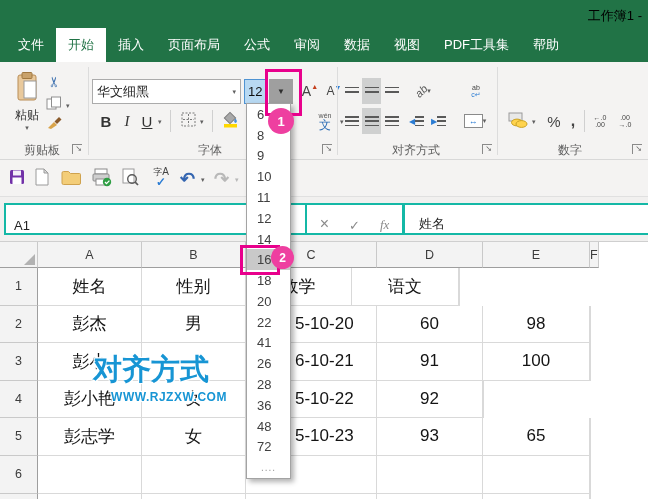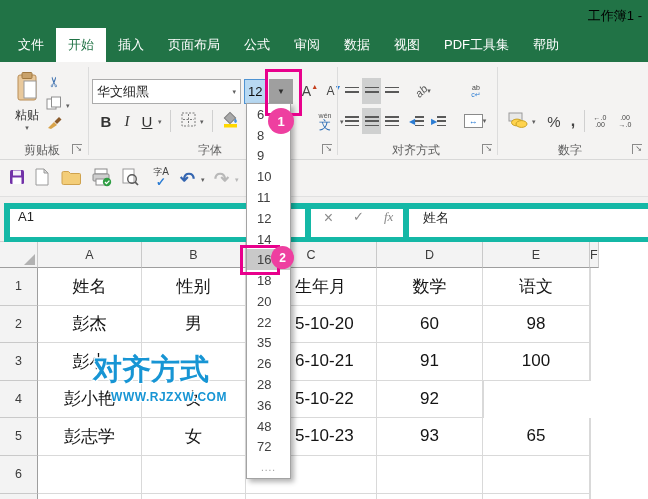--- a/index.html
+++ b/index.html
@@ -32,21 +32,21 @@
   .bluearrow{color:#2b7cd3;}
 
   
   #qat{left:0;top:160px;width:648px;height:37px;background:#f4f3f2;border-bottom:1px solid #e0e0e0;}
   #qat .abs{display:flex;align-items:center;justify-content:flex-start;}
   .undoglyph{font-size:18px;font-weight:bold;color:#3465b0;}
   .redoglyph{font-size:18px;font-weight:bold;color:#b8b8b8;}
 
   
   #fbar{left:0;top:197px;width:648px;height:45px;background:#f1f0ef;border-bottom:1px solid #cfcfcf;}
-  .field{position:absolute;top:6px;height:28px;background:#fff;border:6px solid #14b8a6;font-size:13px;color:#222;display:flex;align-items:flex-start;}
+  .field{position:absolute;top:6px;height:28px;background:#fff;border:2px solid #14b8a6;font-size:13px;color:#222;display:flex;align-items:flex-end;}
   #fx-strip span{margin:0 10px;color:#8a8a8a;}
 
   
   #grid{left:0;top:242px;width:648px;height:257px;background:#fff;overflow:hidden;}
   .grow{display:flex;}
   .gc{box-sizing:border-box;flex:none;display:flex;align-items:center;justify-content:center;overflow:hidden;}
   .hcell{background:#f3f3f3;border-right:1px solid #c9c9c9;border-bottom:1px solid #9e9e9e;font-size:12.5px;color:#3c3c3c;position:relative;}
   .rhdr{background:#f3f3f3;border-right:1px solid #9e9e9e;border-bottom:1px solid #c9c9c9;font-size:12.5px;color:#3c3c3c;}
   .cell{border-right:1px solid #d9d9d9;border-bottom:1px solid #d9d9d9;font-size:17px;color:#141414;}
   .colC{justify-content:flex-start;padding-left:49px;}
@@ -320,21 +320,20 @@
         <div class="gc hcell" style="width: 104px;">B</div>
         <div class="gc hcell" style="width: 131px;">C</div>
         <div class="gc hcell" style="width: 106px;">D</div>
         <div class="gc hcell" style="width: 107px;">E</div>
         <div class="gc hcell">F</div>
       </div>
       <div class="grow" style="height: 37.5px;">
         <div class="gc rhdr" style="width: 38px;">1</div>
         <div class="gc cell" style="width: 104px;">姓名</div>
         <div class="gc cell" style="width: 104px;">性别</div>
-        <div class="gc cell colC" style="width: 131px;">生年月</div>
         <div class="gc cell" style="width: 106px;">数学</div>
         <div class="gc cell" style="width: 107px;">语文</div>
         <div class="gc cell"></div>
       </div>
       <div class="grow" style="height: 37.5px;">
         <div class="gc rhdr" style="width: 38px;">2</div>
         <div class="gc cell" style="width: 104px;">彭杰</div>
         <div class="gc cell" style="width: 104px;">男</div>
         <div class="gc cell colC" style="width: 131px;">5-10-20</div>
         <div class="gc cell" style="width: 106px;">60</div>
@@ -397,21 +396,21 @@
       <div class="dd-item">8</div>
       <div class="dd-item">9</div>
       <div class="dd-item">10</div>
       <div class="dd-item">11</div>
       <div class="dd-item">12</div>
       <div class="dd-item">14</div>
       <div class="dd-item hl">16</div>
       <div class="dd-item">18</div>
       <div class="dd-item">20</div>
       <div class="dd-item">22</div>
-      <div class="dd-item">35</div>
+      <div class="dd-item">41</div>
       <div class="dd-item">26</div>
       <div class="dd-item">28</div>
       <div class="dd-item">36</div>
       <div class="dd-item">48</div>
       <div class="dd-item">72</div>
       <div class="dd-more">....</div>
     </div>
 
   <div class="anno-rect" style="left:265px;top:69px;width:31px;height:41px;"></div>
   <div class="anno-circle" style="left:268px;top:108px;width:26px;height:26px;">1</div>

